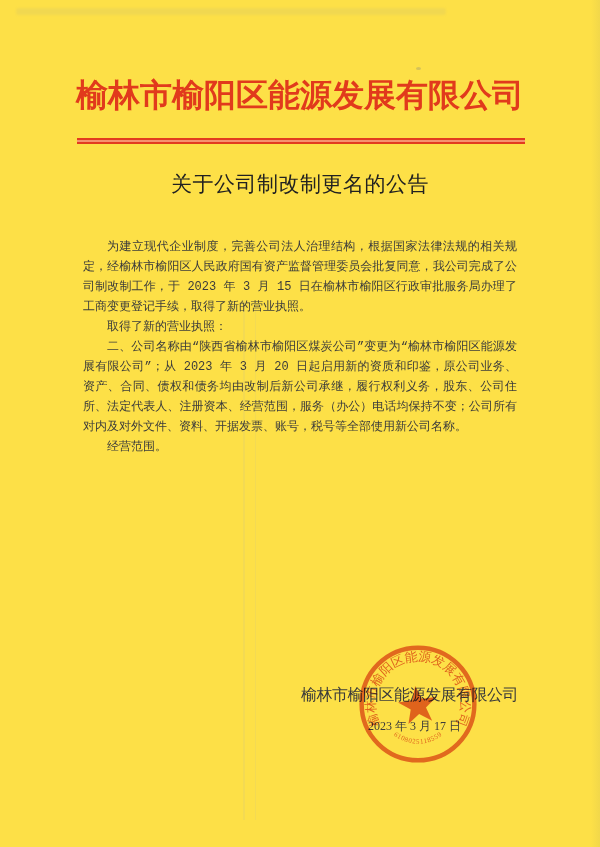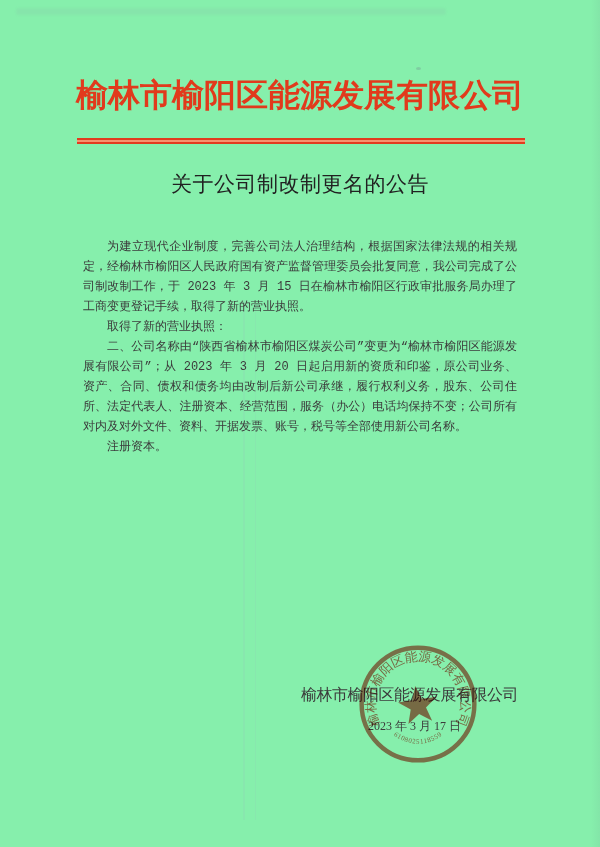--- a/index.html
+++ b/index.html
@@ -4,21 +4,21 @@
 <style>
   html,body{margin:0;padding:0;}
   body{
     width:600px;height:847px;
     background:#e9e9e9;
     font-family:"Liberation Serif", serif;
   }
   .page{
     position:relative;
     width:600px;height:847px;
-    background:#86efac;
+    background:#fde047;
     overflow:hidden;
   }
   
   .scan-band{
     position:absolute;top:8px;left:16px;width:430px;height:7px;
     background:rgba(140,150,165,0.10);
     filter:blur(1.2px);
     border-radius:3px;
   }
   .scan-speck{
@@ -118,21 +118,21 @@
 
   <h1 class="company">榆林市榆阳区能源发展有限公司</h1>
   <div class="rule"></div>
 
   <h2 class="title">关于公司制改制更名的公告</h2>
 
   <div class="body-text">
     <p>为建立现代企业制度，完善公司法人治理结构，根据国家法律法规的相关规定，经榆林市榆阳区人民政府国有资产监督管理委员会批复同意，我公司完成了公司制改制工作，于 2023 年 3 月 15 日在榆林市榆阳区行政审批服务局办理了工商变更登记手续，取得了新的营业执照。</p>
     <p>取得了新的营业执照：</p>
     <p>二、公司名称由“陕西省榆林市榆阳区煤炭公司”变更为“榆林市榆阳区能源发展有限公司”；从 2023 年 3 月 20 日起启用新的资质和印鉴，原公司业务、资产、合同、债权和债务均由改制后新公司承继，履行权利义务，股东、公司住所、法定代表人、注册资本、经营范围，服务（办公）电话均保持不变；公司所有对内及对外文件、资料、开据发票、账号，税号等全部使用新公司名称。</p>
-    <p>注册资本。</p>
+    <p>经营范围。</p>
   </div>
 
   <div class="sig-name">榆林市榆阳区能源发展有限公司</div>
   <div class="sig-date">2023 年 3 月 17 日</div>
 
   <svg class="seal" viewBox="0 0 130 130">
     <defs>
       <path id="sealArcTop" d="M 26.5 82.96 A 42.5 42.5 0 1 1 103.5 82.96" fill="none"></path>
       <path id="sealArcBottom" d="M 35.1 90.1 A 39 39 0 0 0 94.9 90.1" fill="none"></path>
     </defs>

